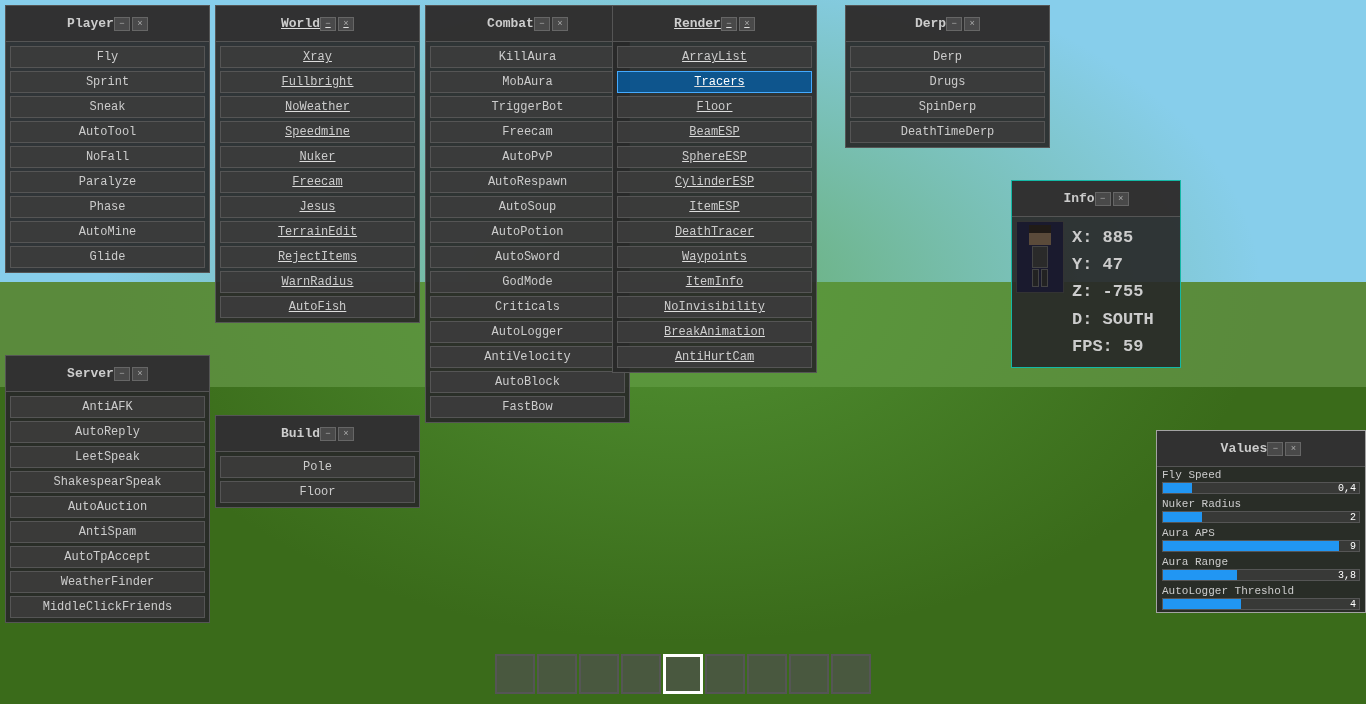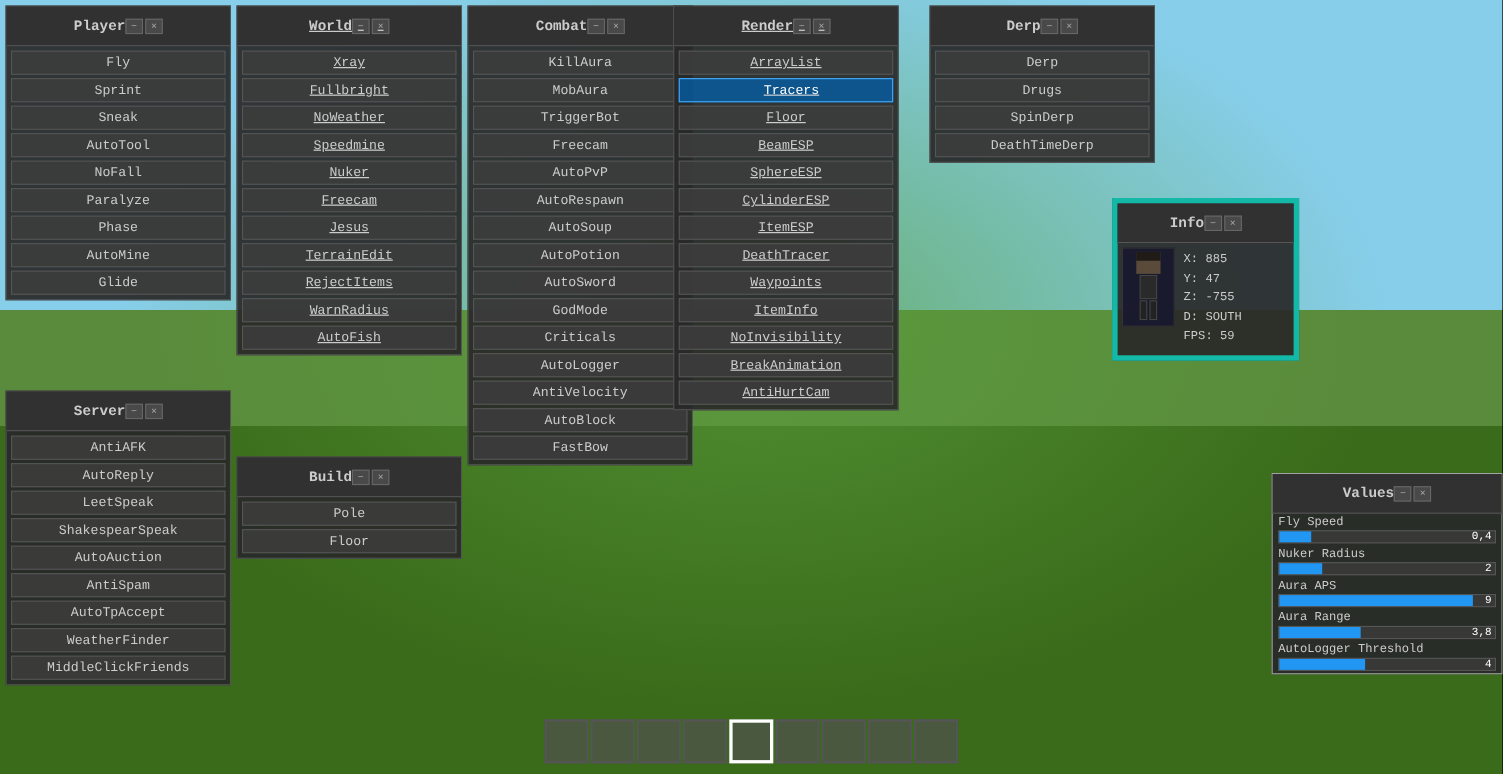--- a/index.html
+++ b/index.html
@@ -133,21 +133,21 @@
       border-width: 3px;
     }
 
     
     .info-panel {
       position: absolute;
       top: 180px;
       right: 185px;
       width: 170px;
       background: rgba(40,40,40,0.92);
-      border: 5px solid #14b8a6;
+      border: 1px solid #14b8a6;
       color: #ddd;
     }
 
     .player-model {
       width: 48px;
       height: 72px;
       background: #1a1a2e;
       border: 1px solid #333;
       position: relative;
       overflow: hidden;
@@ -172,24 +172,25 @@
     }
 
     .player-body {
       width: 14px;
       height: 20px;
       background: #2a2a2a;
       margin: 1px auto 0;
     }
 
     .info-coords {
-      font-size: 11px;
+      font-size: 17px;
       color: #ccc;
       line-height: 1.6;
       padding: 3px;
+      font-weight: bold;
     }
 
     .info-content {
       display: flex;
       gap: 5px;
       padding: 4px;
     }
 
     
     .values-panel {

